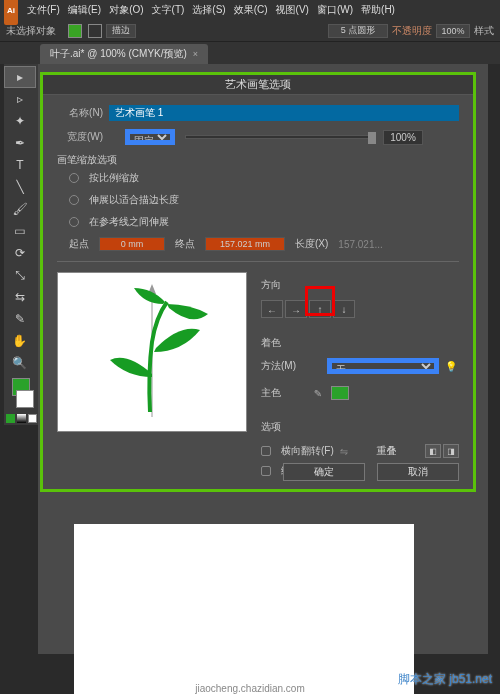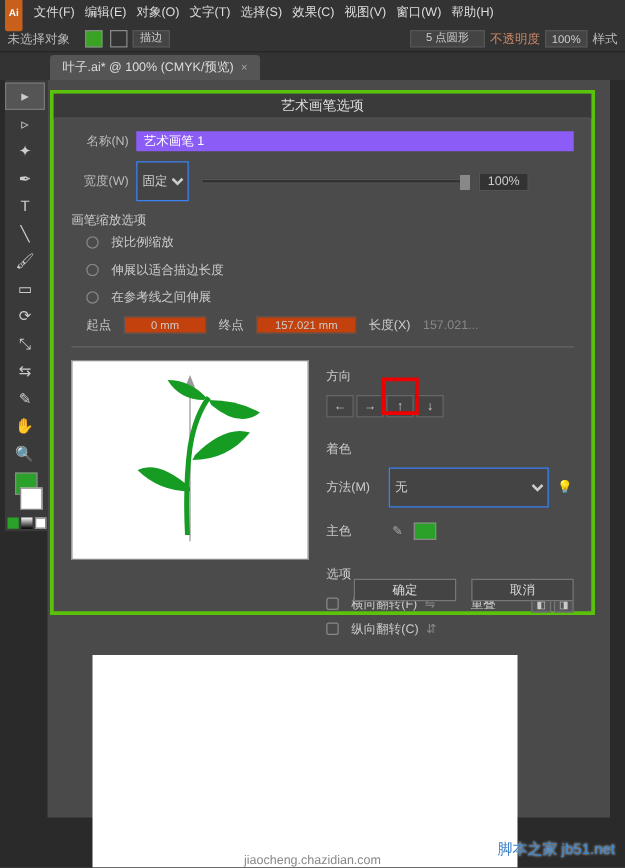--- a/index.html
+++ b/index.html
@@ -21,22 +21,22 @@
   .swatch { width:18px; height:18px; margin:4px auto; border:1px solid #888; }
   .swatch.fg { background:#2aa22a; }
   .swatch.bg { background:#fff; }
   .tiny-sw { display:flex; gap:2px; justify-content:center; margin-top:2px; }
   .tiny-sw div { width:9px; height:9px; }
   .dlg-outline { position:absolute; left:40px; top:72px; right:24px; height:420px; border:3px solid #5ac20a; background:#4b4b4b; }
   .dlg-title { background:#3a3a3a; height:20px; display:flex; align-items:center; justify-content:center; font-size:11px; color:#ddd; border-bottom:1px solid #555; }
   .dlg-body { padding:10px 14px; color:#ccc; }
   .row { display:flex; align-items:center; gap:6px; margin-bottom:8px; font-size:10px; }
   .fld-label { width:46px; text-align:right; color:#bbb; }
-  .name-input { background:#8b5cf6; color:#fff; border:none; padding:1px 6px; height:16px; flex:1; }
-  select.tiny { background:#444; border:1px solid #3b82f6; color:#ccc; height:32px; font-size:10px; }
+  .name-input { background:#0369a1; color:#fff; border:none; padding:1px 6px; height:16px; flex:1; }
+  select.tiny { background:#444; border:5px solid #3b82f6; color:#ccc; height:16px; font-size:10px;margin-left:16px; }
   .slider { flex:1; height:4px; background:#333; border:1px solid #555; position:relative; margin:0 4px; }
   .slider .thumb { position:absolute; right:-4px; top:-4px; width:8px; height:12px; background:#888; }
   .pct-box { width:40px; background:#333; border:1px solid #555; text-align:center; color:#ccc; font-size:10px; height:15px; line-height:13px; }
   .section-hdr { color:#ccc; font-size:10px; margin:6px 0 4px; }
   .indent { padding-left:12px; }
   .radio, .check { width:10px; height:10px; border:1px solid #888; border-radius:50%; display:inline-block; margin-right:4px; vertical-align:middle; }
   .check { border-radius:2px; }
   .numfield { width:66px; height:14px; background:#c2410c; border:1px solid #555; color:#ccc; font-size:9px; text-align:center; display:inline-flex; align-items:center; justify-content:center; }
   .hr { border:none; border-top:1px solid #666; margin:10px 0; }
   .lower { display:flex; gap:14px; }

